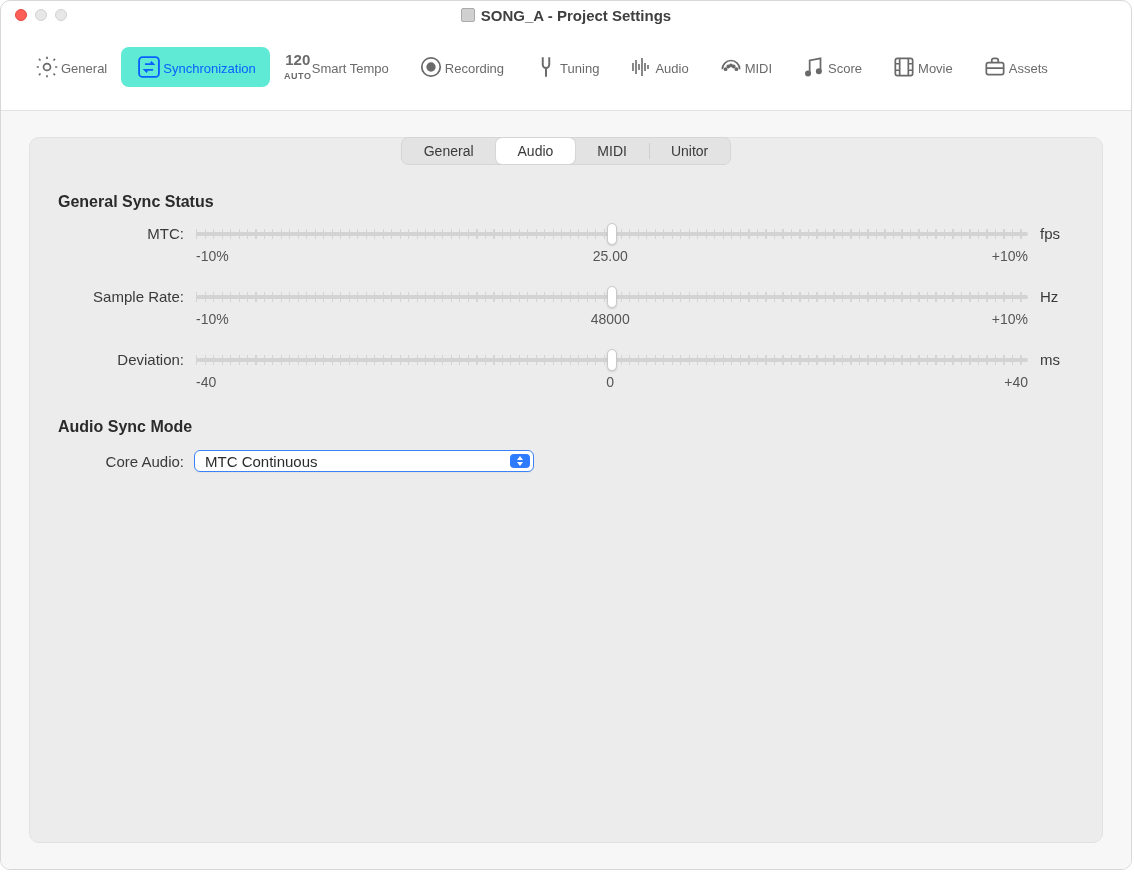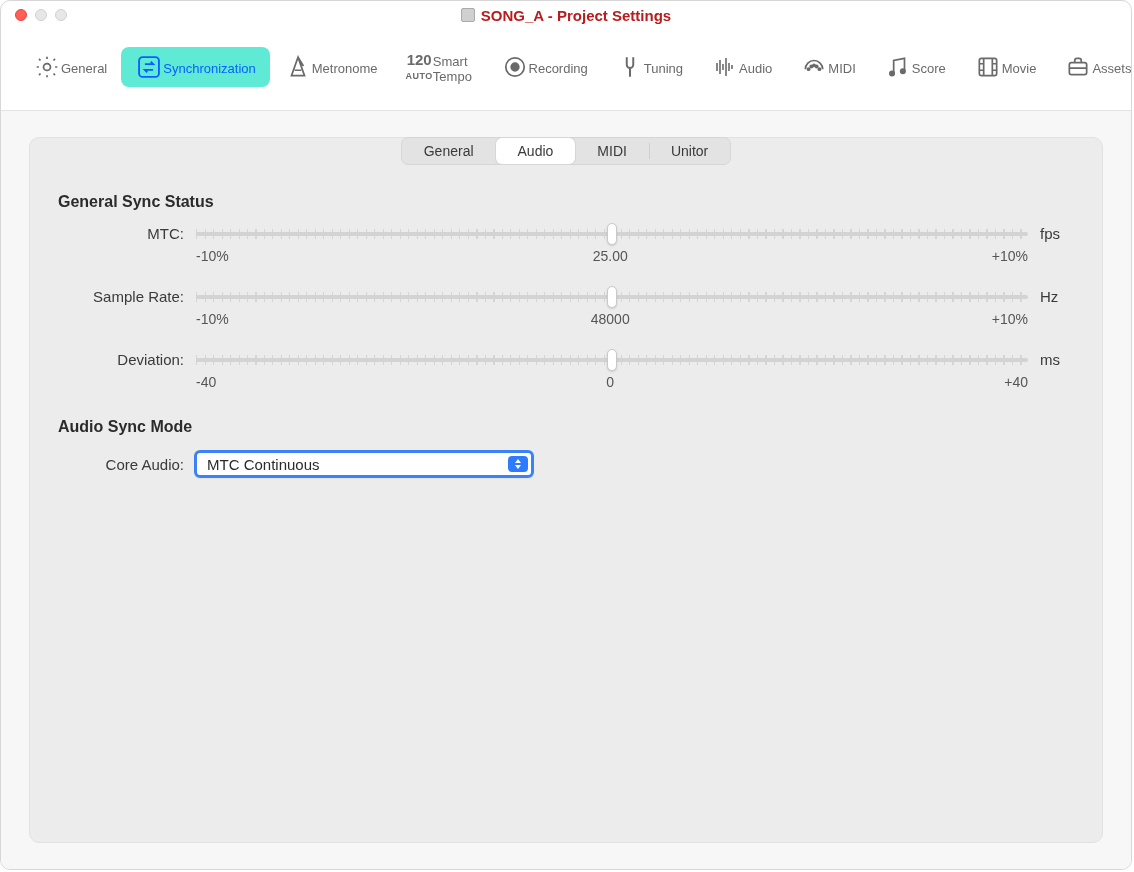--- a/index.html
+++ b/index.html
@@ -31,21 +31,21 @@
     padding-left: 14px;
   }
   .tl { width: 12px; height: 12px; border-radius: 50%; }
   .tl-close { background:#ff5f57; border:0.5px solid #e24640; }
   .tl-min   { background:#e7e7e7; border:0.5px solid #d1d1d1; }
   .tl-max   { background:#e7e7e7; border:0.5px solid #d1d1d1; }
   .title-wrap {
     position: absolute; left:0; right:0;
     display:flex; justify-content:center; align-items:center; gap:6px;
     pointer-events:none;
-    font-size: 15px; font-weight:600; color:#b91c1c;
+    font-size: 15px; font-weight:600; color:#404040;
   }
   .title-icon { width:14px; height:14px; background:#d0d0d0; border:1px solid #aaa; border-radius:2px; display:inline-block;}
   .toolbar {
     height: 82px;
     border-bottom: 1px solid #e3e3e3;
     display:flex;
     align-items:center;
     padding: 0 18px 6px 18px;
     gap: 0px;
   }
@@ -141,23 +141,23 @@
   .slider-scale {
     display:flex; justify-content:space-between;
     font-size:14px; color:#555; margin-top:6px;
     padding-right:46px;
   }
   .slider-scale span:nth-child(2){ transform:translateX(0); }
   .dropdown-row { display:flex; align-items:center; gap:10px; margin-top:4px;}
   .dropdown-label { width:126px; text-align:right; font-size:15px; color:#3a3a3a; flex-shrink:0;}
   .dropdown {
     position:relative;
-    width: 340px; height:28px;
+    width: 340px; height:22px;
     background:#fff;
-    border:3px solid #3b82f6;
+    border:1px solid #3b82f6;
     border-radius:6px;
     display:flex; align-items:center;
     padding: 0 28px 0 10px;
     font-size:15px; color:#2b2b2b;
     box-shadow: 0 1px 1px rgba(0,0,0,0.04);
   }
   .dropdown-chevrons {
     position:absolute; right:3px; top:3px; bottom:3px; width:20px;
     background:#2f7bff;
     border-radius:4px;
@@ -200,28 +200,20 @@
     <div class="tb-item selected">
       <span class="tb-icon">
         <svg width="28" height="28" viewBox="0 0 24 24" fill="none" stroke="currentColor" stroke-width="1.6">
             <rect x="3.5" y="3.5" width="17" height="17" rx="3"></rect>
             <path d="M8.5 9.5h7l-2-2M15.5 14.5h-7l2 2"></path>
           </svg>
       </span>
       <span class="tb-label">Synchronization</span>
     </div>
 
-    <div class="tb-item">
-      <span class="tb-icon">
-        <svg width="26" height="26" viewBox="0 0 24 24" fill="none" stroke="currentColor" stroke-width="1.6">
-            <path d="M12 3L6 20h12L12 3zM9 15h6M12 3l5 8"></path>
-          </svg>
-      </span>
-      <span class="tb-label">Metronome</span>
-    </div>
 
     <div class="tb-item">
       <span class="tb-icon">
         <span style="font-size:15px;font-weight:600;line-height:0.9;color:currentColor;text-align:center">120<br><span style="font-size:9px;letter-spacing:0.5px">AUTO</span></span>
       </span>
       <span class="tb-label">Smart Tempo</span>
     </div>
 
     <div class="tb-item">
       <span class="tb-icon">

